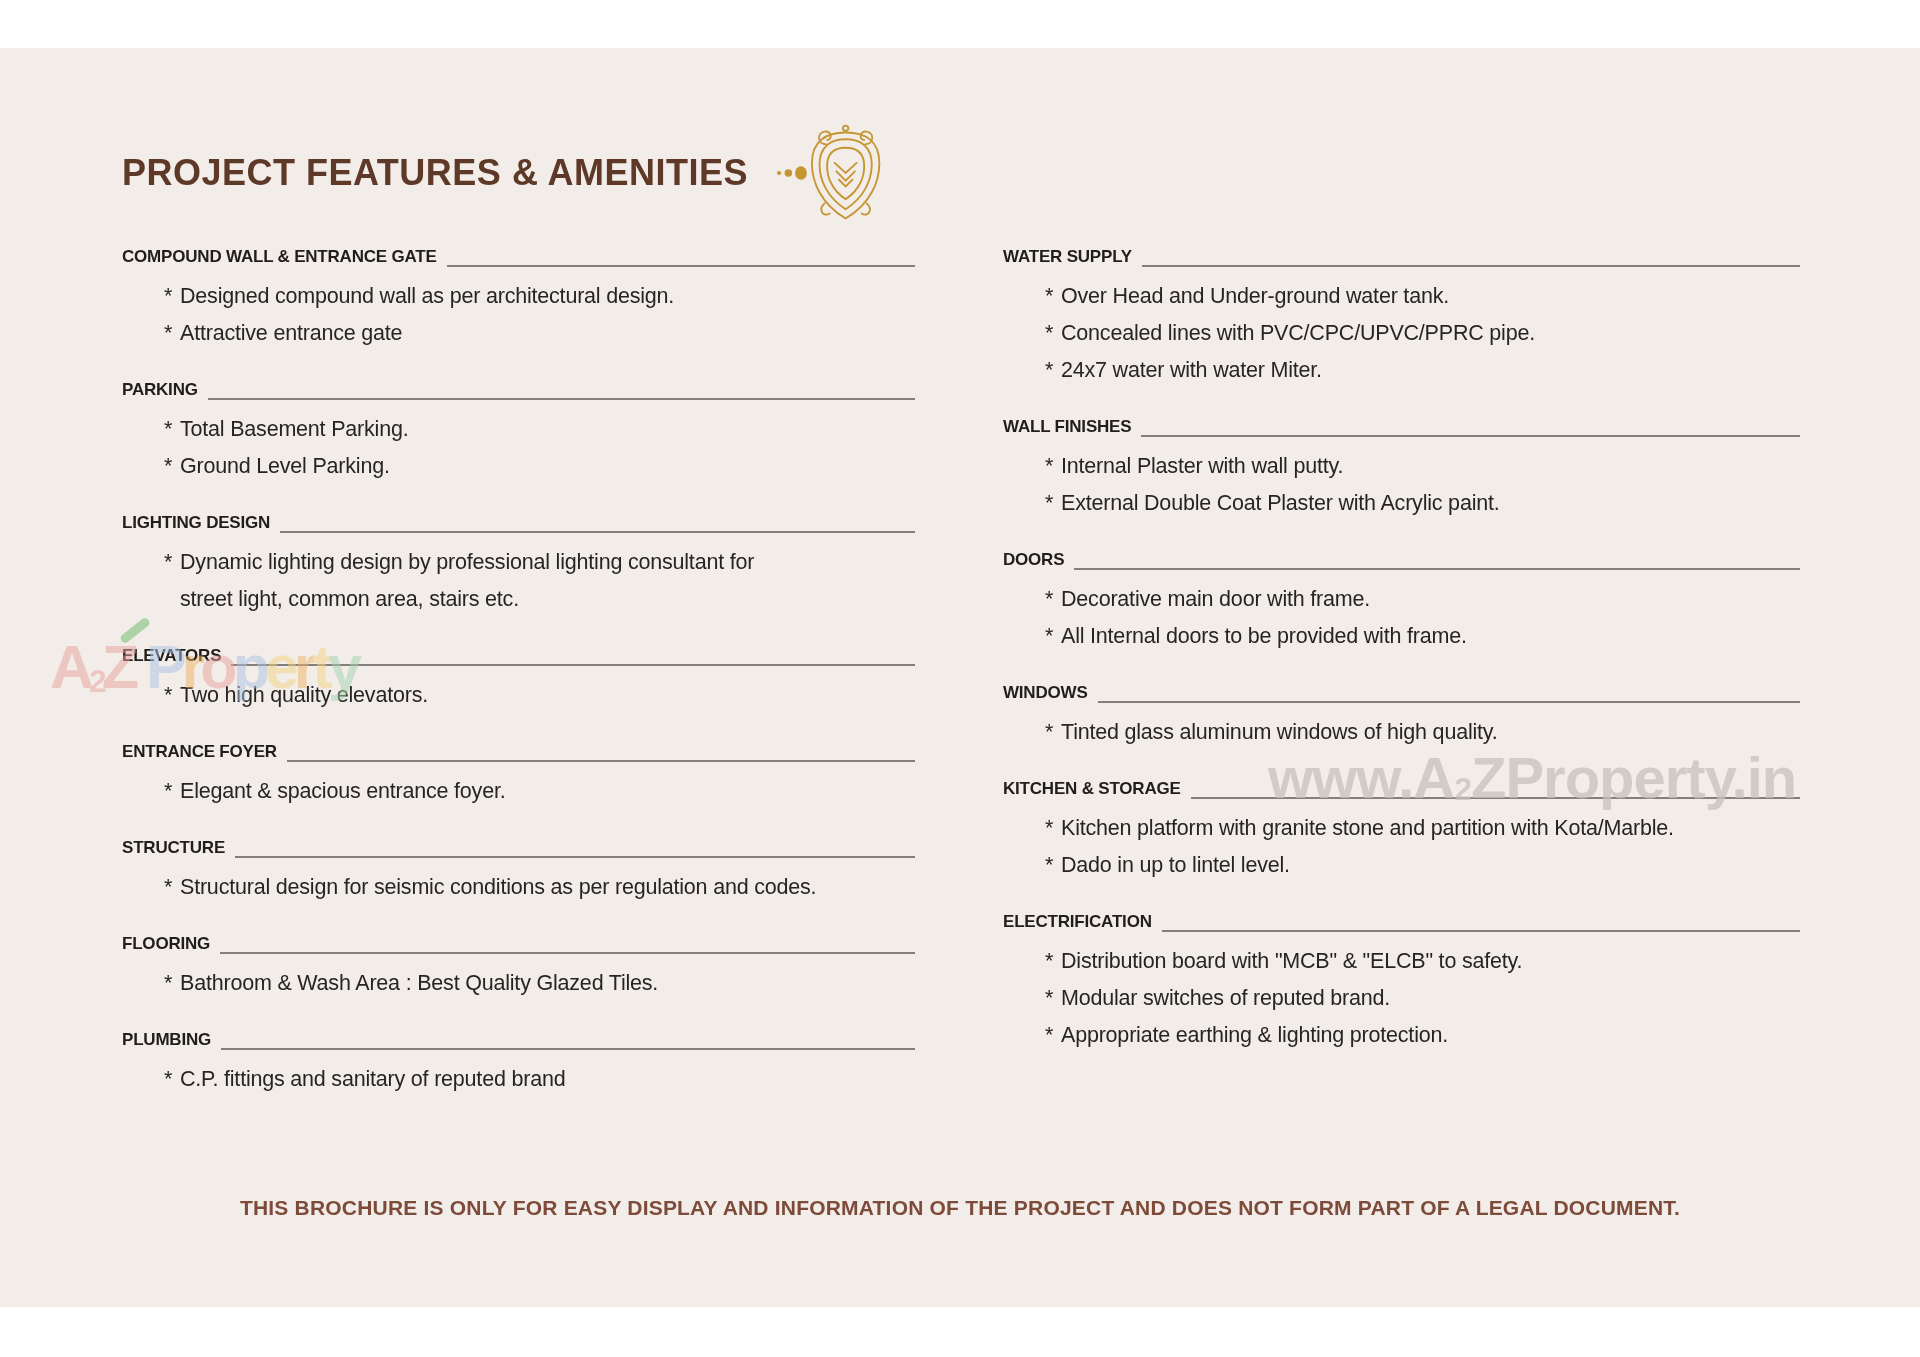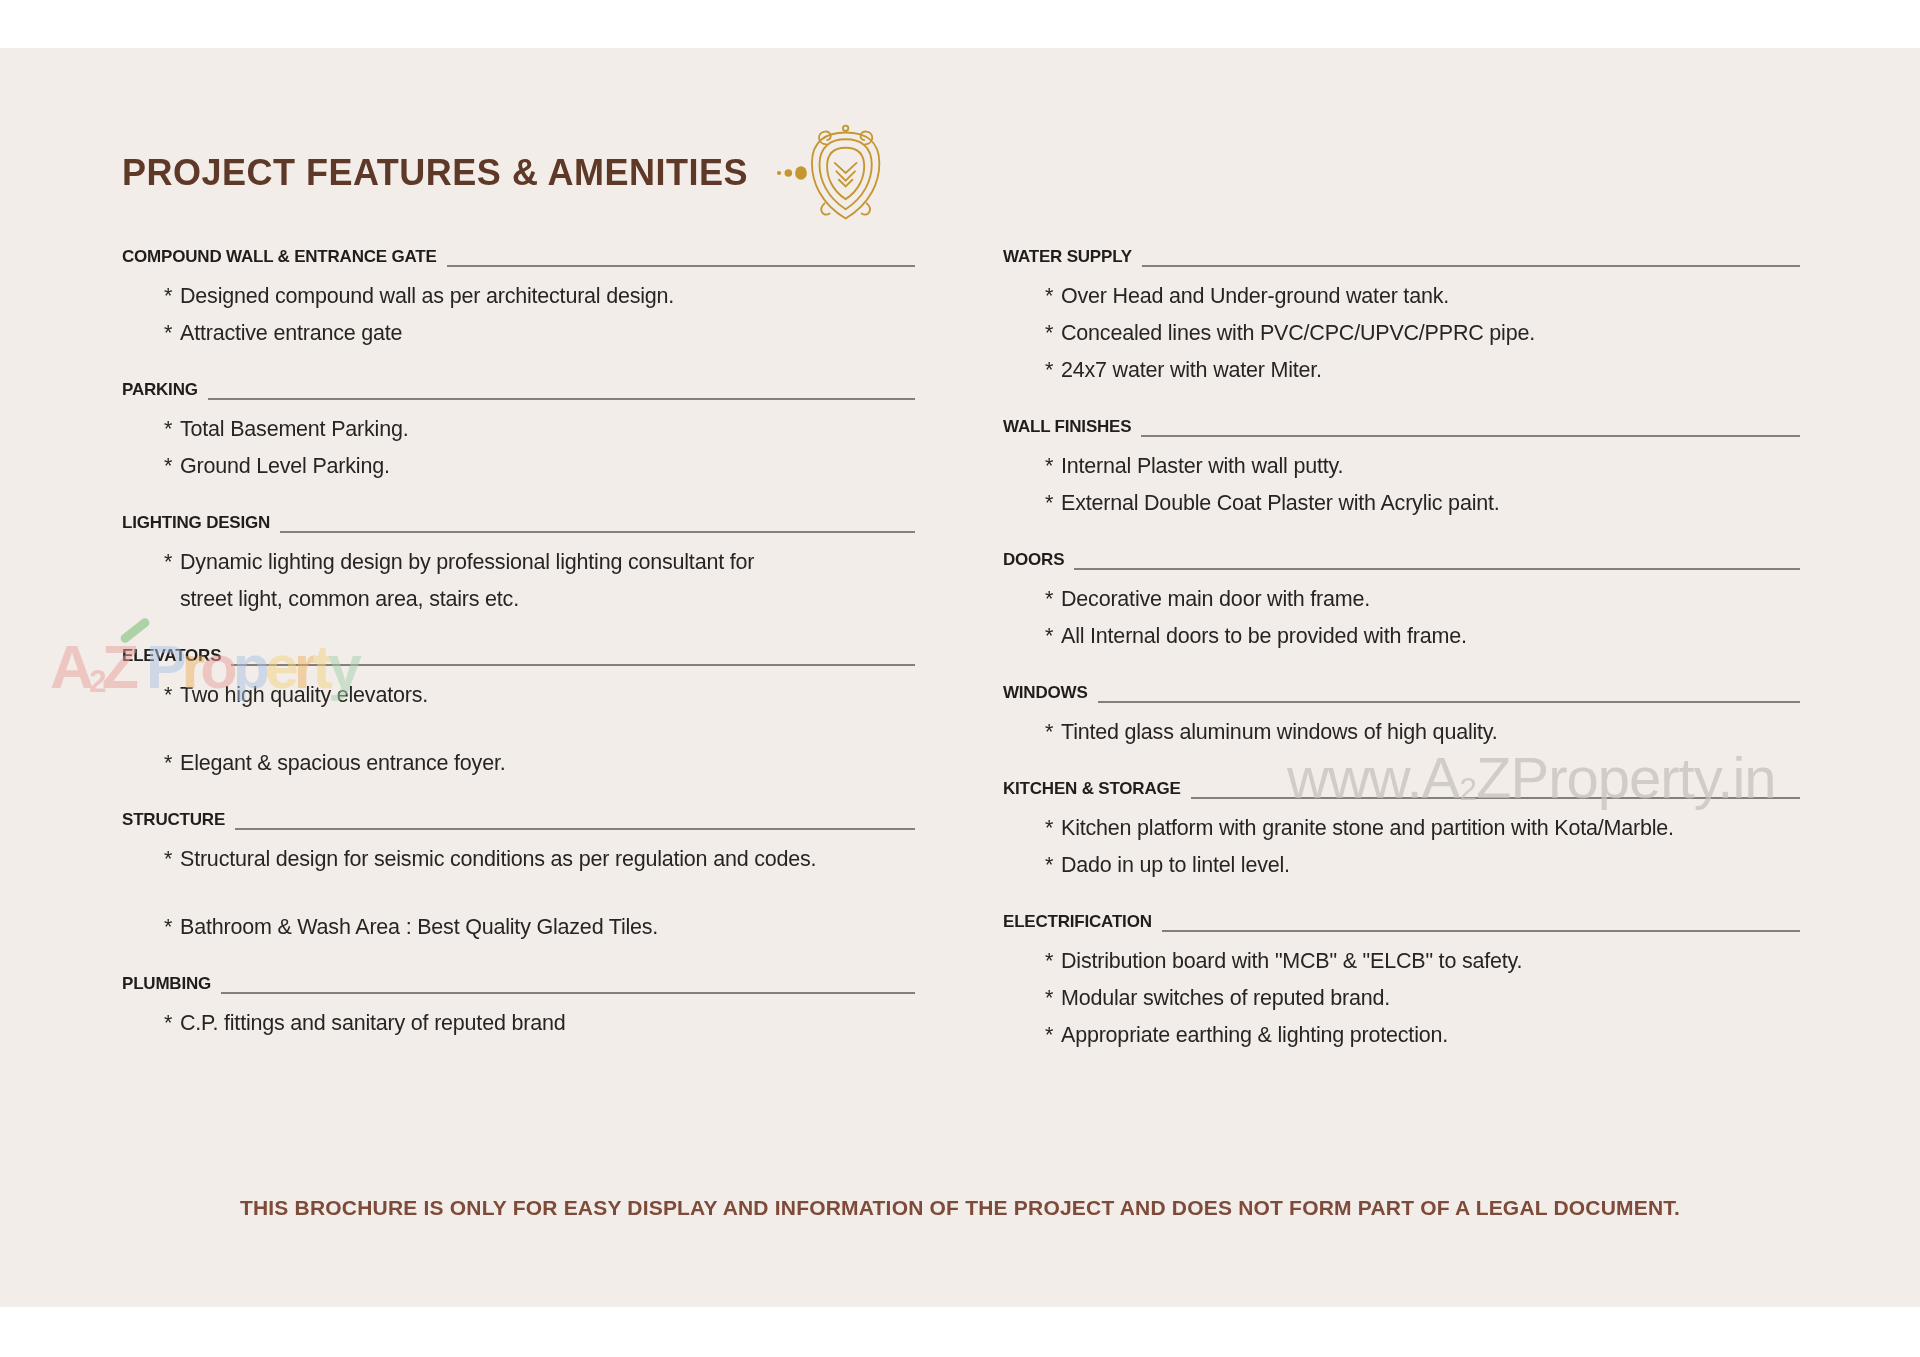--- a/index.html
+++ b/index.html
@@ -31,22 +31,22 @@
   
   .footer{position:absolute;left:0;right:0;top:1196px;text-align:center;
     font-size:21px;font-weight:700;color:var(--footer);letter-spacing:0.2px;z-index:1;}
   
   .wm-brand{position:absolute;left:50px;top:632px;z-index:2;pointer-events:none;
     font-size:61px;font-weight:700;letter-spacing:-5px;opacity:0.5;white-space:nowrap;}
   .wm-brand .sub{font-size:0.52em;vertical-align:-0.12em;}
   .wm-accent{position:absolute;left:118px;top:626px;width:34px;height:9px;background:#7fbf7a;
     border-radius:5px;transform:rotate(-38deg);opacity:0.6;z-index:2;pointer-events:none;}
   .wm-url{position:absolute;left:1268px;top:744px;z-index:2;pointer-events:none;
-    font-size:58px;font-weight:400;color:var(--url_watermark);opacity:0.75;
-    letter-spacing:-1px;white-space:nowrap;margin-left:19px;}
+    font-size:58px;font-weight:700;color:var(--url_watermark);opacity:0.75;
+    letter-spacing:-1px;white-space:nowrap;}
   .wm-url .sub{font-size:0.55em;vertical-align:-0.05em;}
 </style>
 </head>
 <body>
 
 <div class="stage">
   <div class="sheet"></div>
 
   <div class="title-row">
     <div class="page-title">PROJECT FEATURES &amp; AMENITIES</div>
@@ -118,38 +118,46 @@
           <span class="sec-title">ELEVATORS</span>
           <span class="rule"></span>
         </div>
         <div class="items">
           <div class="item">
             <div class="line"><span class="bullet">* </span><span class="txt">Two high quality elevators.</span></div>
           </div>
         </div>
       </div>
       <div class="sec">
+        <div class="sec-head">
+          <span class="sec-title">ENTRANCE FOYER</span>
+          <span class="rule"></span>
+        </div>
         <div class="items">
           <div class="item">
             <div class="line"><span class="bullet">* </span><span class="txt">Elegant &amp; spacious entrance foyer.</span></div>
           </div>
         </div>
       </div>
       <div class="sec">
         <div class="sec-head">
           <span class="sec-title">STRUCTURE</span>
           <span class="rule"></span>
         </div>
         <div class="items">
           <div class="item">
             <div class="line"><span class="bullet">* </span><span class="txt">Structural design for seismic conditions as per regulation and codes.</span></div>
           </div>
         </div>
       </div>
       <div class="sec">
+        <div class="sec-head">
+          <span class="sec-title">FLOORING</span>
+          <span class="rule"></span>
+        </div>
         <div class="items">
           <div class="item">
             <div class="line"><span class="bullet">* </span><span class="txt">Bathroom &amp; Wash Area : Best Quality Glazed Tiles.</span></div>
           </div>
         </div>
       </div>
       <div class="sec">
         <div class="sec-head">
           <span class="sec-title">PLUMBING</span>
           <span class="rule"></span>

